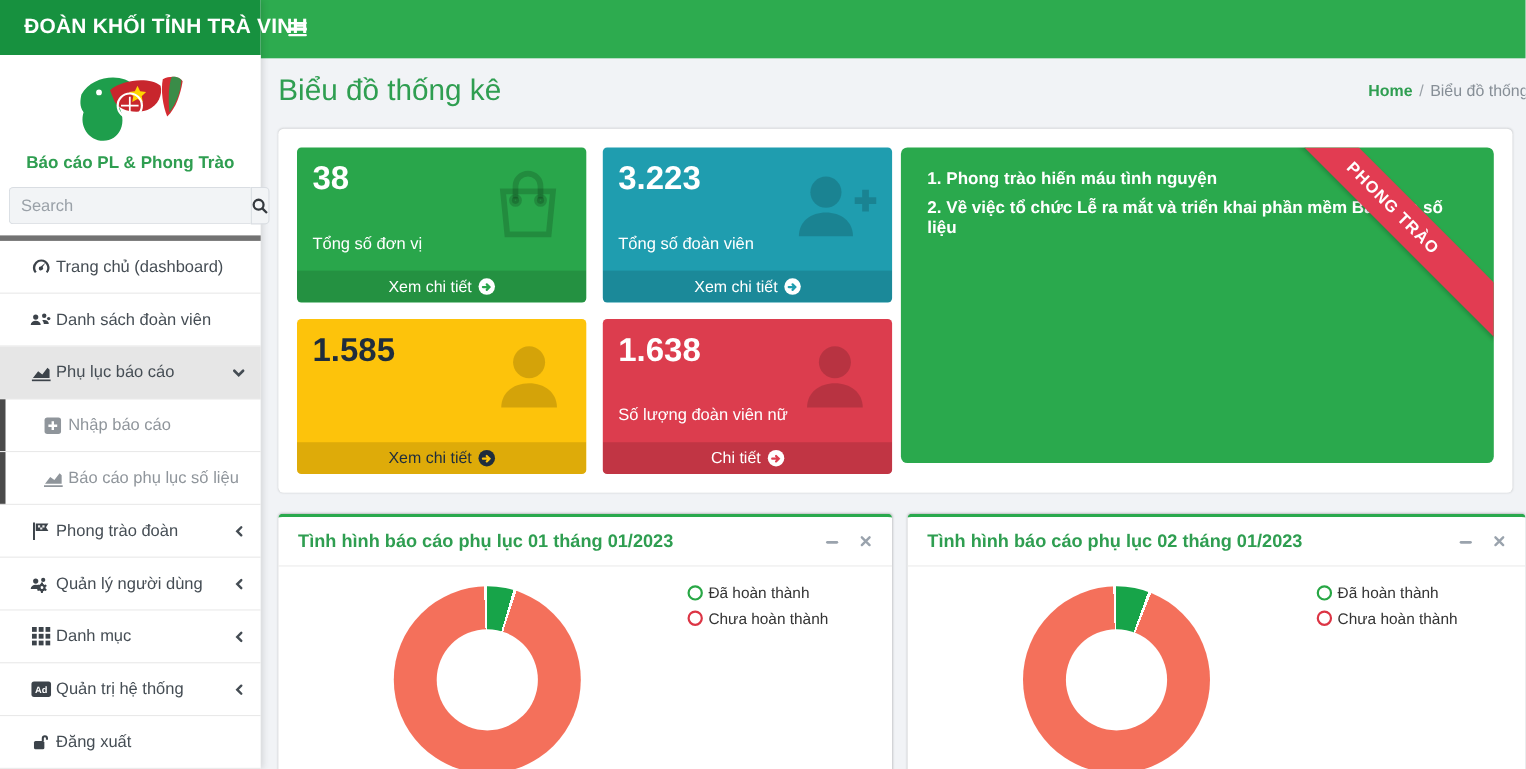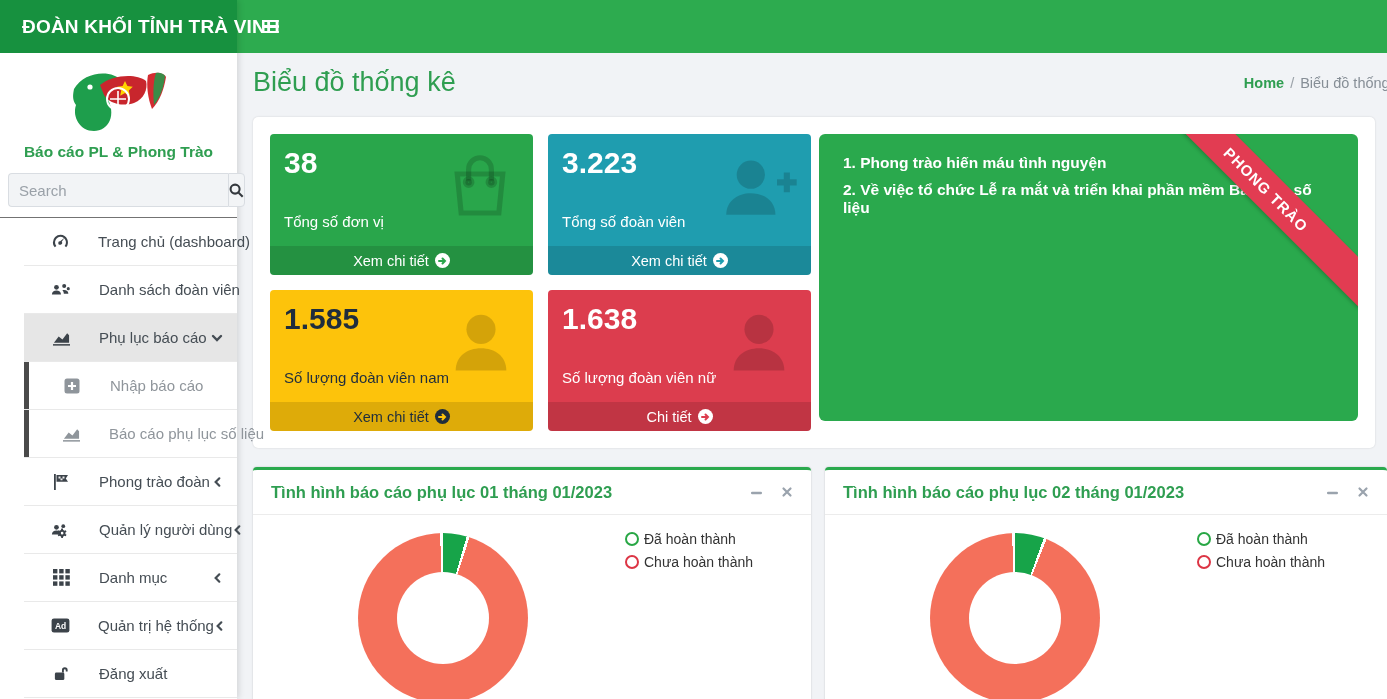--- a/index.html
+++ b/index.html
@@ -8,23 +8,23 @@
 
   
   .sidebar { width:237px; min-width:237px; background:#fff; height:699px; box-shadow:2px 0 6px rgba(0,0,0,.12); position:relative; z-index:5; display:flex; flex-direction:column; }
   .brand { height:53px; background:#17913f; color:#fff; display:flex; align-items:center; padding-left:22px; font-size:19px; font-weight:bold; letter-spacing:.2px; white-space:nowrap; }
   .logo-wrap { display:flex; justify-content:center; padding:10px 0 2px; }
   .app-name { text-align:center; color:#2f9e51; font-weight:bold; font-size:15.5px; padding:4px 0 12px; }
   .search-row { display:flex; padding:0 8px 10px; }
   .search-input { flex:1; height:34px; background:#f2f4f6; border:1px solid #d9dde2; border-right:none; border-radius:4px 0 0 4px; padding:0 10px; font-size:15px; color:#444; outline:none; font-family:"Liberation Sans",sans-serif; }
   .search-input::placeholder { color:#9aa1a8; }
   .search-btn { width:38px; height:34px; background:#f2f4f6; border:1px solid #d9dde2; border-radius:0 4px 4px 0; display:flex; align-items:center; justify-content:center; cursor:pointer; color:#34393e; }
-  .menu { flex:1; border-top:1px solid #737373;padding-left:24px; }
+  .menu { flex:1; border-top:5px solid #737373; }
   .menu-item { height:48px; display:flex; align-items:center; padding:0 14px 0 27px; border-bottom:1px solid #e9e9e9; color:#454d54; font-size:15px; cursor:pointer; position:relative; }
-  .menu-item .mi { width:20px; display:flex; justify-content:center; margin-right:28px; color:#3c434a; }
+  .menu-item .mi { width:20px; display:flex; justify-content:center; margin-right:4px; color:#3c434a; }
   .menu-item .ml { flex:1; white-space:nowrap; }
   .menu-item .chev { color:#454d54; display:flex; }
   .menu-item.active { background:#e6e6e6; }
   .submenu { position:relative; }
   .submenu::before { content:""; position:absolute; left:0; top:0; bottom:0; width:5px; background:#4a4a4a; }
   .submenu .menu-item { padding-left:38px; color:#8f959b; }
   .submenu .menu-item .mi { color:#8f959b; }
 
   
   .main { flex:1; display:flex; flex-direction:column; min-width:0; }
@@ -317,21 +317,20 @@
                   <svg width="10" height="10" viewBox="0 0 10 10" fill="none" stroke-width="2" stroke-linecap="round">
                     <path d="M2 5 h6 M5.5 2.5 L8 5 L5.5 7.5"></path>
                   </svg>
                 </span>
             </div>
           </div>
 
           <div class="stat-box" style="--box: #fdc30b; --box-text: #1f2d3d;">
             <div class="stat-inner">
               <div class="stat-value">1.585</div>
-              <div class="stat-label">Số lượng đoàn viên nam</div>
               <span class="stat-icon">
                 <svg width="76" height="76" viewBox="0 0 24 24" fill="currentColor">
                     <circle cx="12" cy="8" r="4.6"></circle>
                     <path d="M4 21 c0-4.4 3.6-7 8-7 s8 2.6 8 7 Z"></path>
                   </svg>
               </span>
             </div>
             <div class="stat-footer">
               <span>Xem chi tiết</span>
               <span class="arrow-badge">

